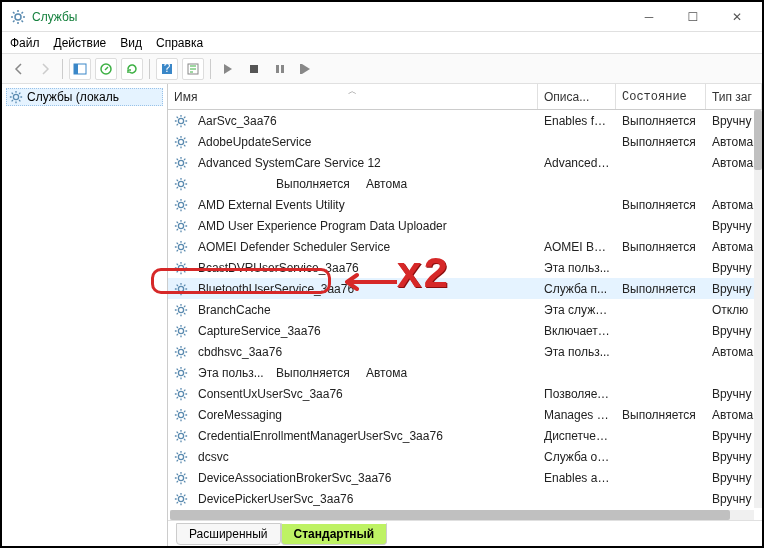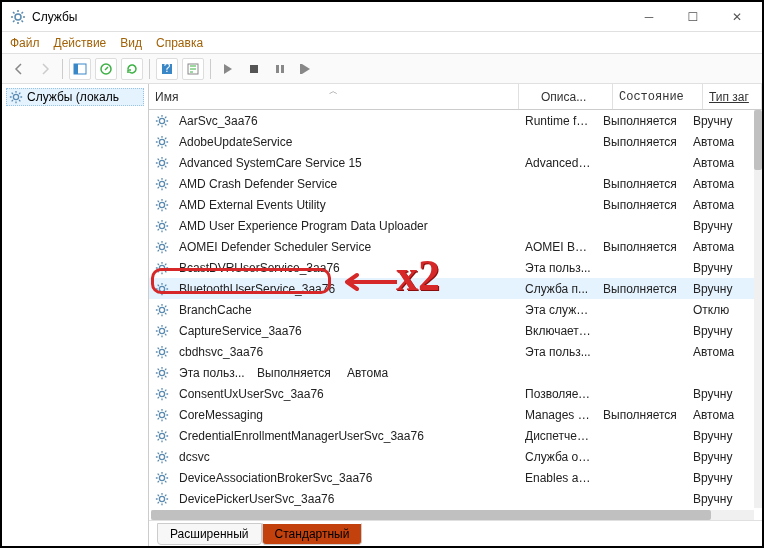--- a/index.html
+++ b/index.html
@@ -1,58 +1,58 @@
 <!DOCTYPE html>
 <html><head>
 <meta charset="utf-8">
 <style>
 * { box-sizing: border-box; margin: 0; padding: 0; font-family: "Segoe UI", Tahoma, sans-serif; font-size: 12px; }
 body { background: #fff; width: 764px; height: 548px; border: 2px solid #000; position: relative; overflow: hidden; }
 .titlebar { height: 30px; display: flex; align-items: center; padding: 0 8px; border-bottom: 1px solid #e0e0e0; }
 .titlebar .icon { width: 16px; height: 16px; margin-right: 6px; }
-.titlebar .title { flex: 1; font-size: 12px; color: #000000; }
+.titlebar .title { flex: 1; font-size: 12px; color: #15803d; }
 .winbtns { display: flex; gap: 10px; }
 .winbtn { width: 34px; height: 22px; display: flex; align-items: center; justify-content: center; color: #555; }
 .menubar { height: 22px; display: flex; align-items: center; gap: 14px; padding: 0 8px; border-bottom: 1px solid #e0e0e0; }
-.menubar span { color: #a16207; }
+.menubar span { color: #000000; }
 .toolbar { height: 30px; display: flex; align-items: center; gap: 4px; padding: 0 6px; border-bottom: 1px solid #e0e0e0; background: #fafafa; }
 .tbtn { width: 22px; height: 22px; border: 1px solid #ddd; background: #fff; display: flex; align-items: center; justify-content: center; border-radius: 2px; }
 .tbtn.flat { border: none; background: transparent; }
 .tsep { width: 1px; height: 20px; background: #ccc; margin: 0 2px; }
 .main { display: flex; height: calc(100% - 30px - 22px - 30px); }
-.tree { width: 147px; border-right: 1px solid #ccc; padding: 4px; text-align: center; }
+.tree { width: 166px; border-right: 1px solid #ccc; padding: 4px; text-align: center; }
 .tree-row { display: flex; align-items: center; gap: 4px; background: #e5f3ff; border: 1px dotted #99c2e8; padding: 1px 2px; }
 .right { flex: 1; display: flex; flex-direction: column; overflow: hidden; }
 .list-header { display: flex; border-bottom: 1px solid #ccc; background: #fff; height: 26px; align-items: stretch; }
 .col { padding: 4px 6px; border-right: 1px solid #e0e0e0; color: #333; display: flex; align-items: center; position: relative; }
 .col.name { flex: 0 0 370px; }
-.col.desc { flex: 0 0 78px; margin-left: 16px; }
+.col.desc { flex: 0 0 78px; }
 .col.state { flex: 0 0 90px; font-family: Liberation Mono, monospace; }
-.col.start { flex: 1; text-decoration: underline; }
+.col.start { flex: 1; }
 .sort-arrow { position: absolute; left: 50%; top: 1px; transform: translateX(-50%); font-size: 9px; color: #888; }
 .rows { flex: 1; overflow: hidden; position: relative; }
 .row { display: flex; align-items: center; height: 21px; }
 .row .icon { width: 14px; height: 14px; margin: 0 4px 0 6px; flex-shrink: 0; }
 .cell { padding: 0 6px; white-space: nowrap; overflow: hidden; text-overflow: ellipsis; color: #222; }
 .cell.name { flex: 0 0 346px; }
 .cell.desc { flex: 0 0 78px; }
 .cell.state { flex: 0 0 90px; }
 .cell.start { flex: 1; }
 .row.selected { background: #e5f3ff; }
 .scroll-v { position: absolute; right: 0; top: 0; bottom: 0; width: 8px; background: #f0f0f0; }
 .scroll-v-thumb { position: absolute; right: 0; top: 0; width: 8px; height: 60px; background: #c0c0c0; border-radius: 2px; }
 .scroll-h { height: 10px; background: #f0f0f0; margin: 2px 8px 0 2px; position: relative; }
 .scroll-h-thumb { position: absolute; left: 0; top: 0; height: 10px; width: 560px; background: #c0c0c0; border-radius: 2px; }
 .tabs { height: 26px; display: flex; padding: 3px 20px 0 8px; border-top: 1px solid #e0e0e0; gap: 0; }
 .tab { padding: 3px 12px; border: 1px solid #ccc; border-top-left-radius: 0; border-top-right-radius: 0; border-bottom-left-radius: 4px; border-bottom-right-radius: 4px; background: #f7f7f7; font-size: 12px; position: relative; top: -1px; }
-.tab.active { background: #c2410c; border-top-color: #fff; }
+.tab.active { background: #bef264; border-top-color: #fff; font-weight: bold; }
 .gear-svg { fill: none; stroke: #5b8bb0; stroke-width: 1.5; }
 .callout { position: absolute; left: 149px; top: 266px; width: 180px; height: 26px; border: 3px solid #d62828; border-radius: 10px; pointer-events: none; }
 .arrow { position: absolute; left: 335px; top: 270px; pointer-events: none; }
-.x2 { position: absolute; left: 394px; top: 248px; font-size: 44px; font-weight: bold; color: #d62828; text-shadow: 1px 1px 0 #8a0d0d; font-family: Liberation Serif, serif; pointer-events: none; }
+.x2 { position: absolute; left: 394px; top: 248px; font-size: 44px; font-weight: bold; color: #d62828; text-shadow: 1px 1px 0 #8a0d0d; font-family: Liberation Mono, monospace; pointer-events: none; }
 </style>
 </head>
 <body>
 
 <div class="titlebar">
   <span class="icon">
     <svg viewBox="0 0 16 16" class="gear-svg">
         <circle cx="8" cy="8" r="3"></circle>
         <path d="M8 1v2M8 13v2M1 8h2M13 8h2M3 3l1.5 1.5M11.5 11.5L13 13M3 13l1.5-1.5M11.5 4.5L13 3"></path>
       </svg>
@@ -162,50 +162,49 @@
       <div class="col start">Тип заг</div>
     </div>
 
     <div class="rows" id="rows">
       <div class="row">
           <span class="icon"><svg viewBox="0 0 16 16" class="gear-svg">
               <circle cx="8" cy="8" r="3"></circle>
               <path d="M8 1v2M8 13v2M1 8h2M13 8h2M3 3l1.5 1.5M11.5 11.5L13 13M3 13l1.5-1.5M11.5 4.5L13 3"></path>
             </svg></span>
           <span class="cell name">AarSvc_3aa76</span>
-          <span class="cell desc">Runtime fo...</span>
+          <span class="cell desc">Enables fo...</span>
           <span class="cell state">Выполняется</span>
           <span class="cell start">Вручну</span>
         </div>
         <div class="row">
           <span class="icon"><svg viewBox="0 0 16 16" class="gear-svg">
               <circle cx="8" cy="8" r="3"></circle>
               <path d="M8 1v2M8 13v2M1 8h2M13 8h2M3 3l1.5 1.5M11.5 11.5L13 13M3 13l1.5-1.5M11.5 4.5L13 3"></path>
             </svg></span>
           <span class="cell name">AdobeUpdateService</span>
           <span class="cell desc"></span>
           <span class="cell state">Выполняется</span>
           <span class="cell start">Автома</span>
         </div>
         <div class="row">
           <span class="icon"><svg viewBox="0 0 16 16" class="gear-svg">
               <circle cx="8" cy="8" r="3"></circle>
               <path d="M8 1v2M8 13v2M1 8h2M13 8h2M3 3l1.5 1.5M11.5 11.5L13 13M3 13l1.5-1.5M11.5 4.5L13 3"></path>
             </svg></span>
-          <span class="cell name">Advanced SystemCare Service 15</span>
+          <span class="cell name">Advanced SystemCare Service 12</span>
           <span class="cell desc">Advanced ...</span>
           <span class="cell state"></span>
           <span class="cell start">Автома</span>
         </div>
         <div class="row">
           <span class="icon"><svg viewBox="0 0 16 16" class="gear-svg">
               <circle cx="8" cy="8" r="3"></circle>
               <path d="M8 1v2M8 13v2M1 8h2M13 8h2M3 3l1.5 1.5M11.5 11.5L13 13M3 13l1.5-1.5M11.5 4.5L13 3"></path>
             </svg></span>
-          <span class="cell name">AMD Crash Defender Service</span>
           <span class="cell desc"></span>
           <span class="cell state">Выполняется</span>
           <span class="cell start">Автома</span>
         </div>
         <div class="row">
           <span class="icon"><svg viewBox="0 0 16 16" class="gear-svg">
               <circle cx="8" cy="8" r="3"></circle>
               <path d="M8 1v2M8 13v2M1 8h2M13 8h2M3 3l1.5 1.5M11.5 11.5L13 13M3 13l1.5-1.5M11.5 4.5L13 3"></path>
             </svg></span>
           <span class="cell name">AMD External Events Utility</span>

